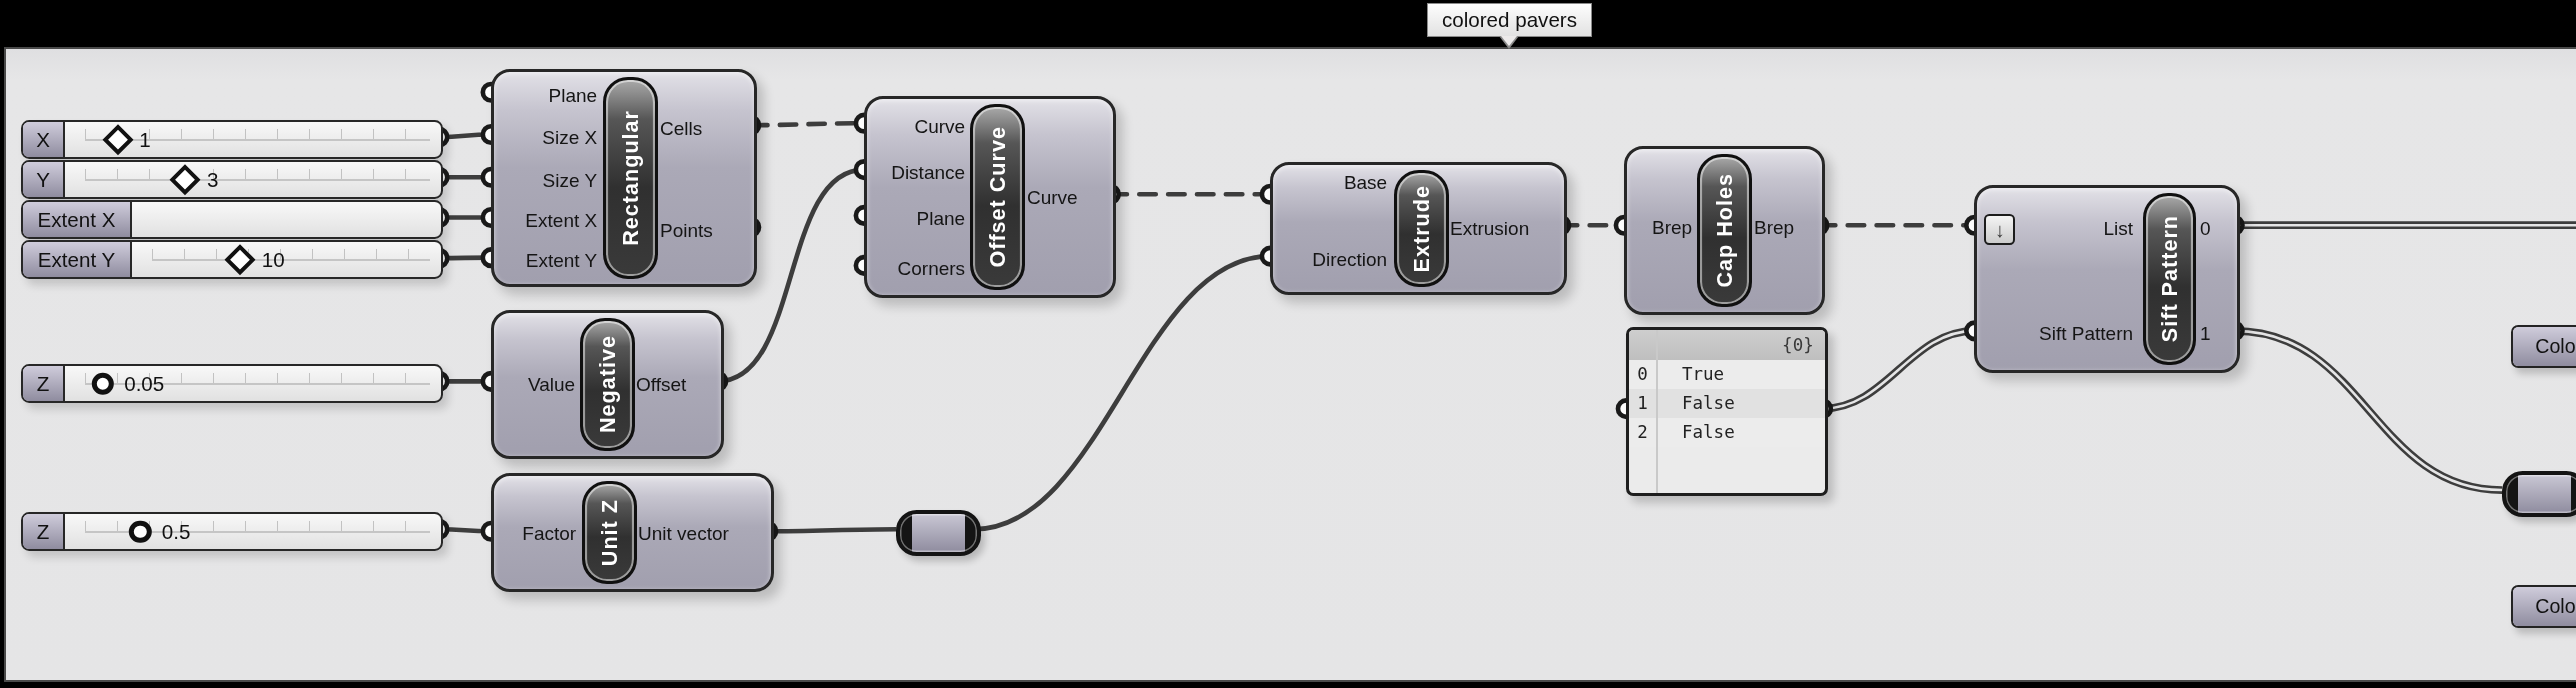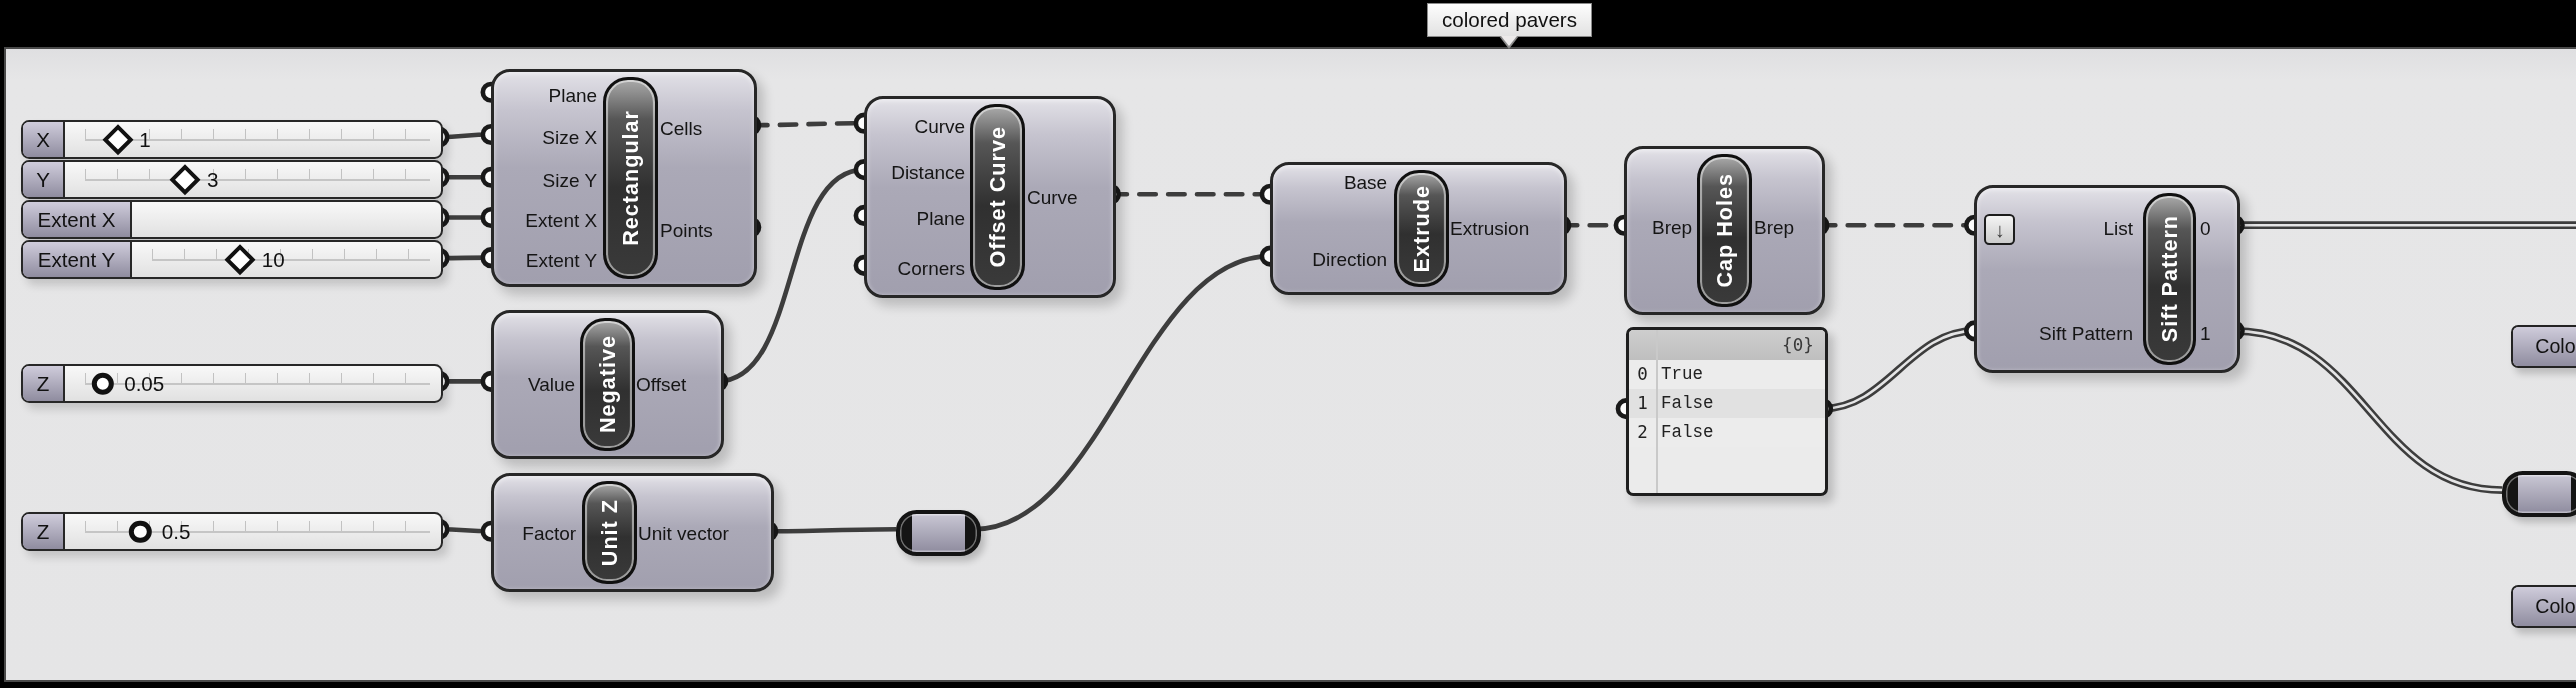--- a/index.html
+++ b/index.html
@@ -41,21 +41,21 @@
     background:linear-gradient(90deg,#141414 0 12.4px,rgba(0,0,0,0) 12.4px calc(100% - 12.4px),#141414 calc(100% - 12.4px)),
       linear-gradient(#c9c7d4,#8f8c9f);
     box-shadow:inset 0 0 0 1.5px rgba(255,255,255,.4),4.1px 5.2px 7.2px rgba(0,0,0,.2);}
   .panel{position:absolute;z-index:2;left:1626px;top:327px;width:196px;height:163px;
     border:3.1px solid #1e1e1e;border-radius:7.2px;background:#ebebeb;overflow:hidden;
     box-shadow:5.2px 6.2px 8.2px rgba(0,0,0,.18);font-family:"DejaVu Sans Mono",monospace;}
   .phead{height:30px;background:linear-gradient(#cecece,#bfbfbf);color:#3a3a3a;font-size:17.5px;
     line-height:30px;text-align:right;padding-right:11.3px;}
   .prow{height:29px;font-size:17.5px;line-height:29px;color:#222;display:flex;}
   .pidx{width:27px;text-align:center;flex:0 0 27px;}
-  .pval{padding-left:5px;font-family:Liberation Mono, monospace;}
+  .pval{padding-left:26px;}
   .pdivider{position:absolute;left:27px;top:0;bottom:0;width:1.5px;background:#c9c9c9;}
   .swatchnode{position:absolute;z-index:2;height:39px;width:252px;border:2.6px solid #232323;
     border-radius:7.2px;display:flex;overflow:hidden;box-shadow:4.1px 5.2px 7.2px rgba(0,0,0,.18);}
   .swlabel{flex:0 0 172px;border-right:2.1px solid #232323;background:linear-gradient(#cfccdb,#8f8c9f);
     display:flex;align-items:center;justify-content:center;font-size:19.6px;color:#111;}
   .flatten{position:absolute;left:7.2px;top:26px;width:27px;height:27px;border:2.6px solid #1c1c1c;
     border-radius:5.2px;background:linear-gradient(#f4f4f4,#cccccc);display:flex;align-items:center;
     justify-content:center;font-size:20.6px;font-weight:bold;color:#3c3c3c;}
   #balloon{position:absolute;z-index:5;left:1427px;top:3.1px;width:163px;height:32px;
     background:linear-gradient(#fdfdfd,#e2e2e2);border:1.5px solid #8a8a8a;display:flex;

